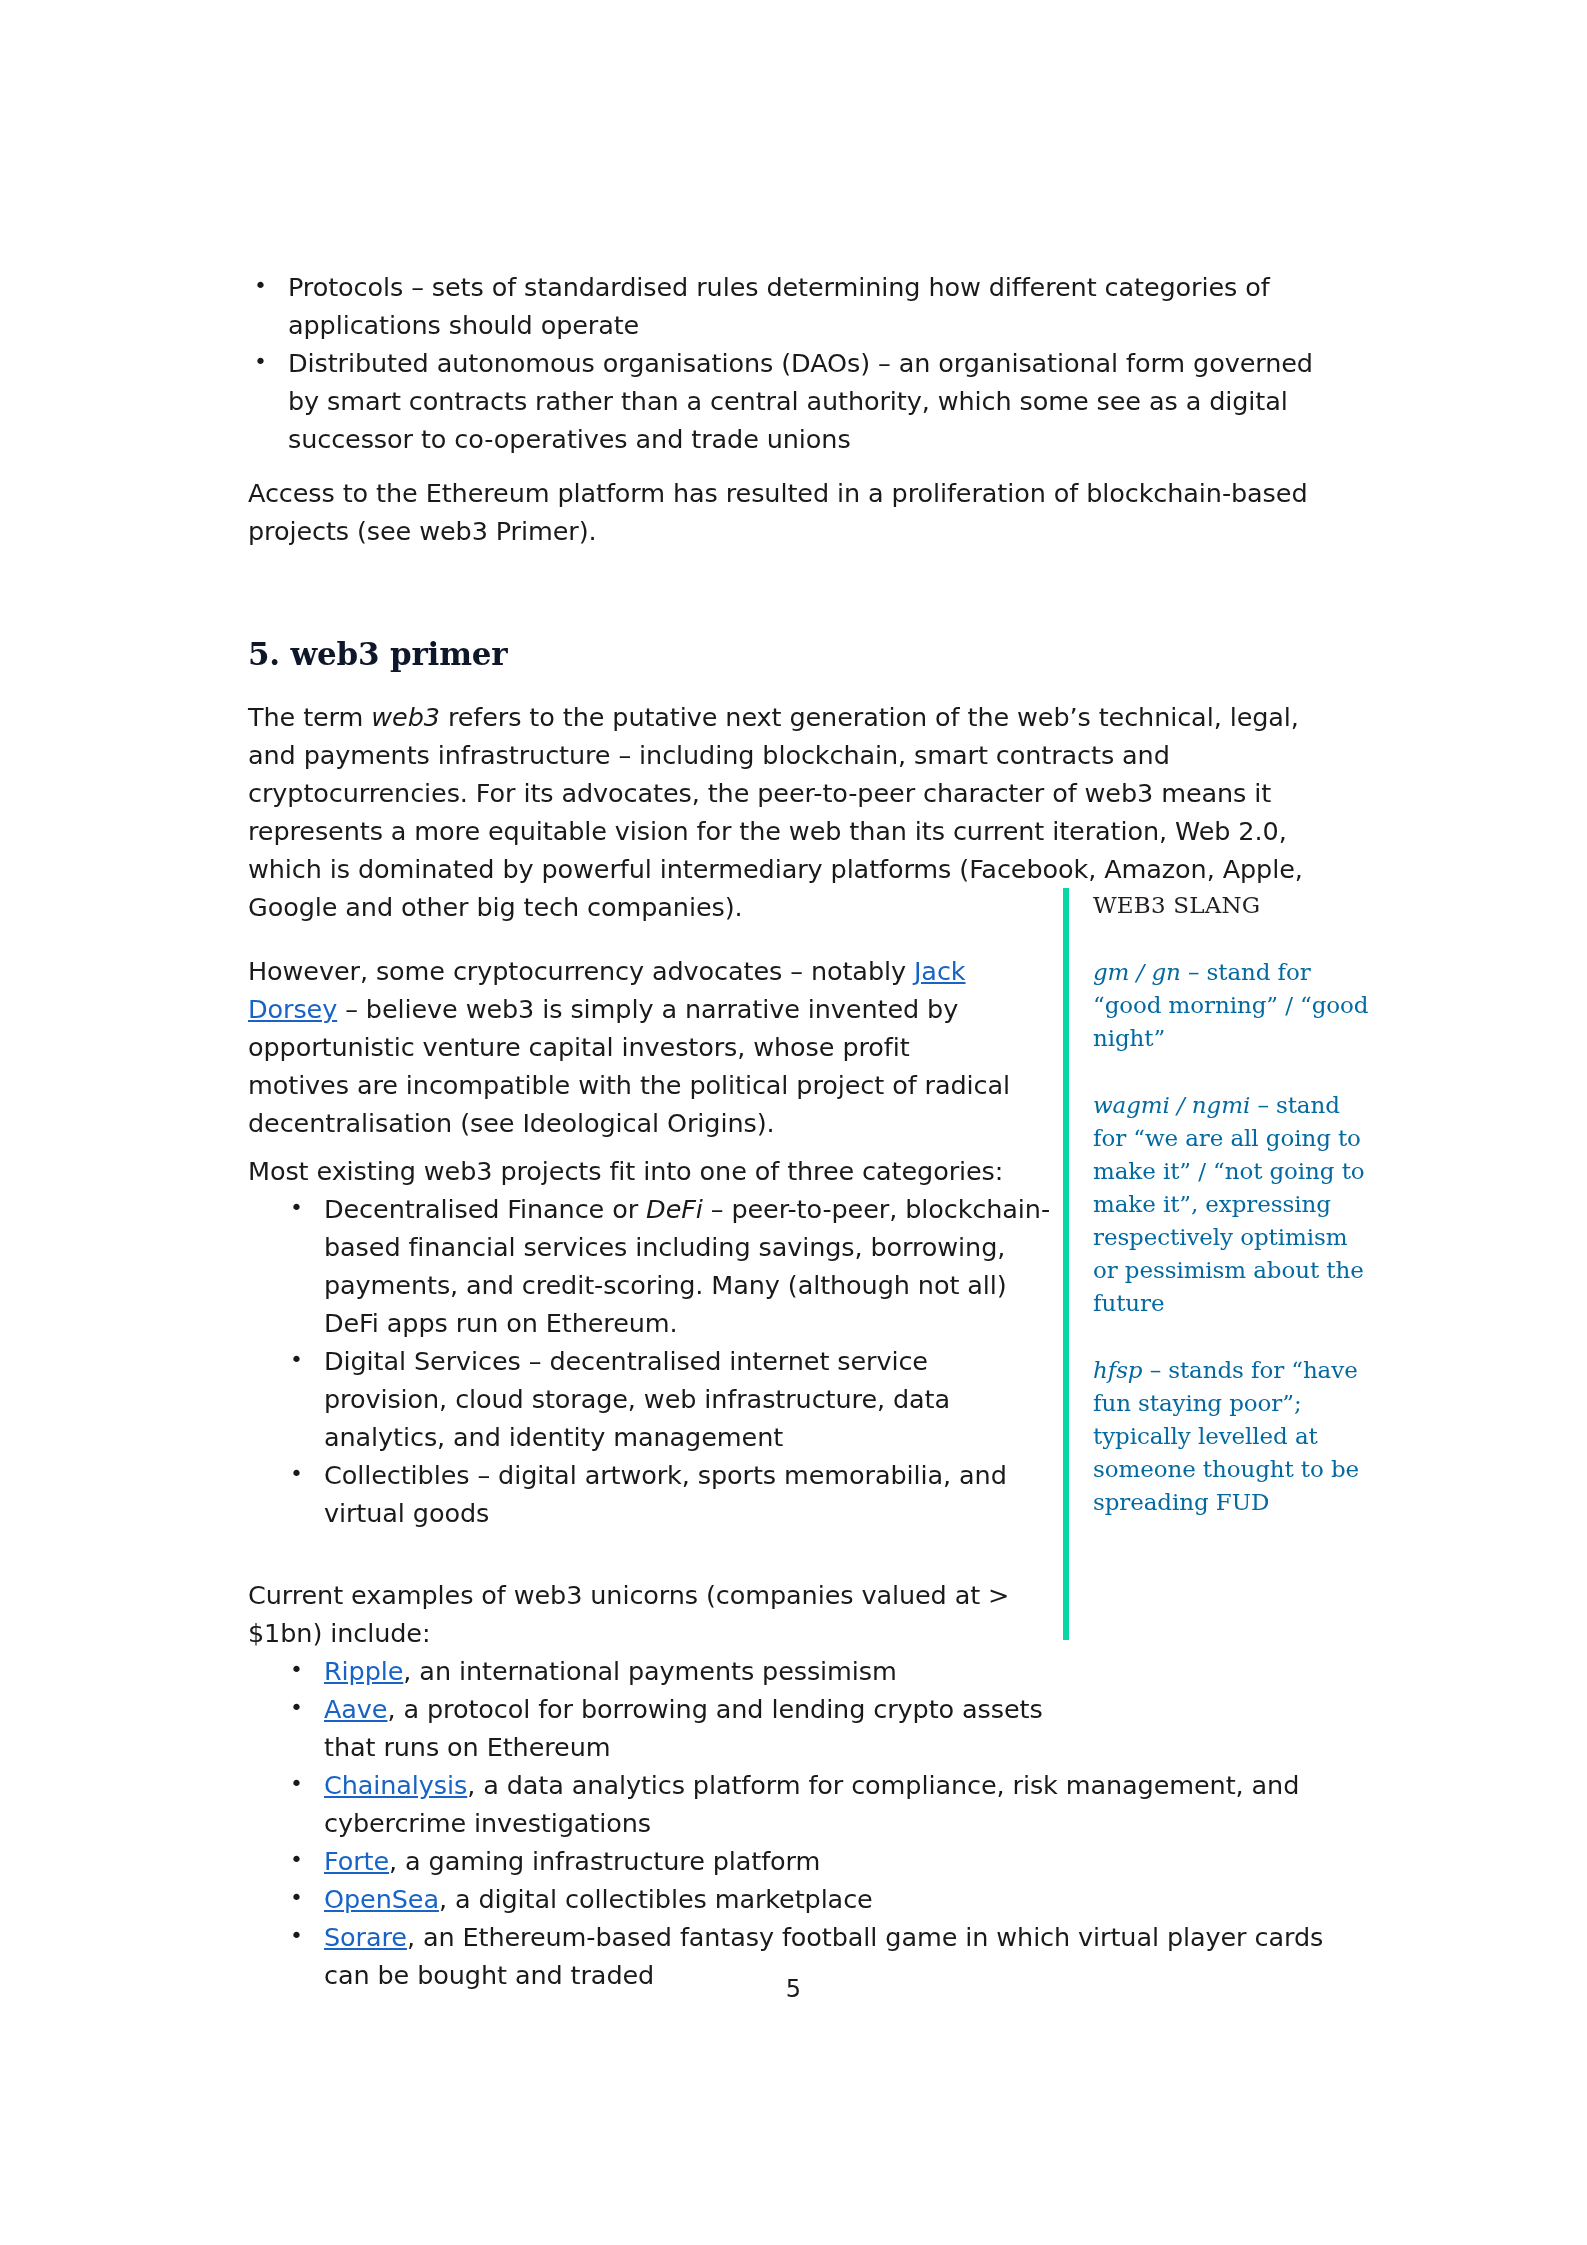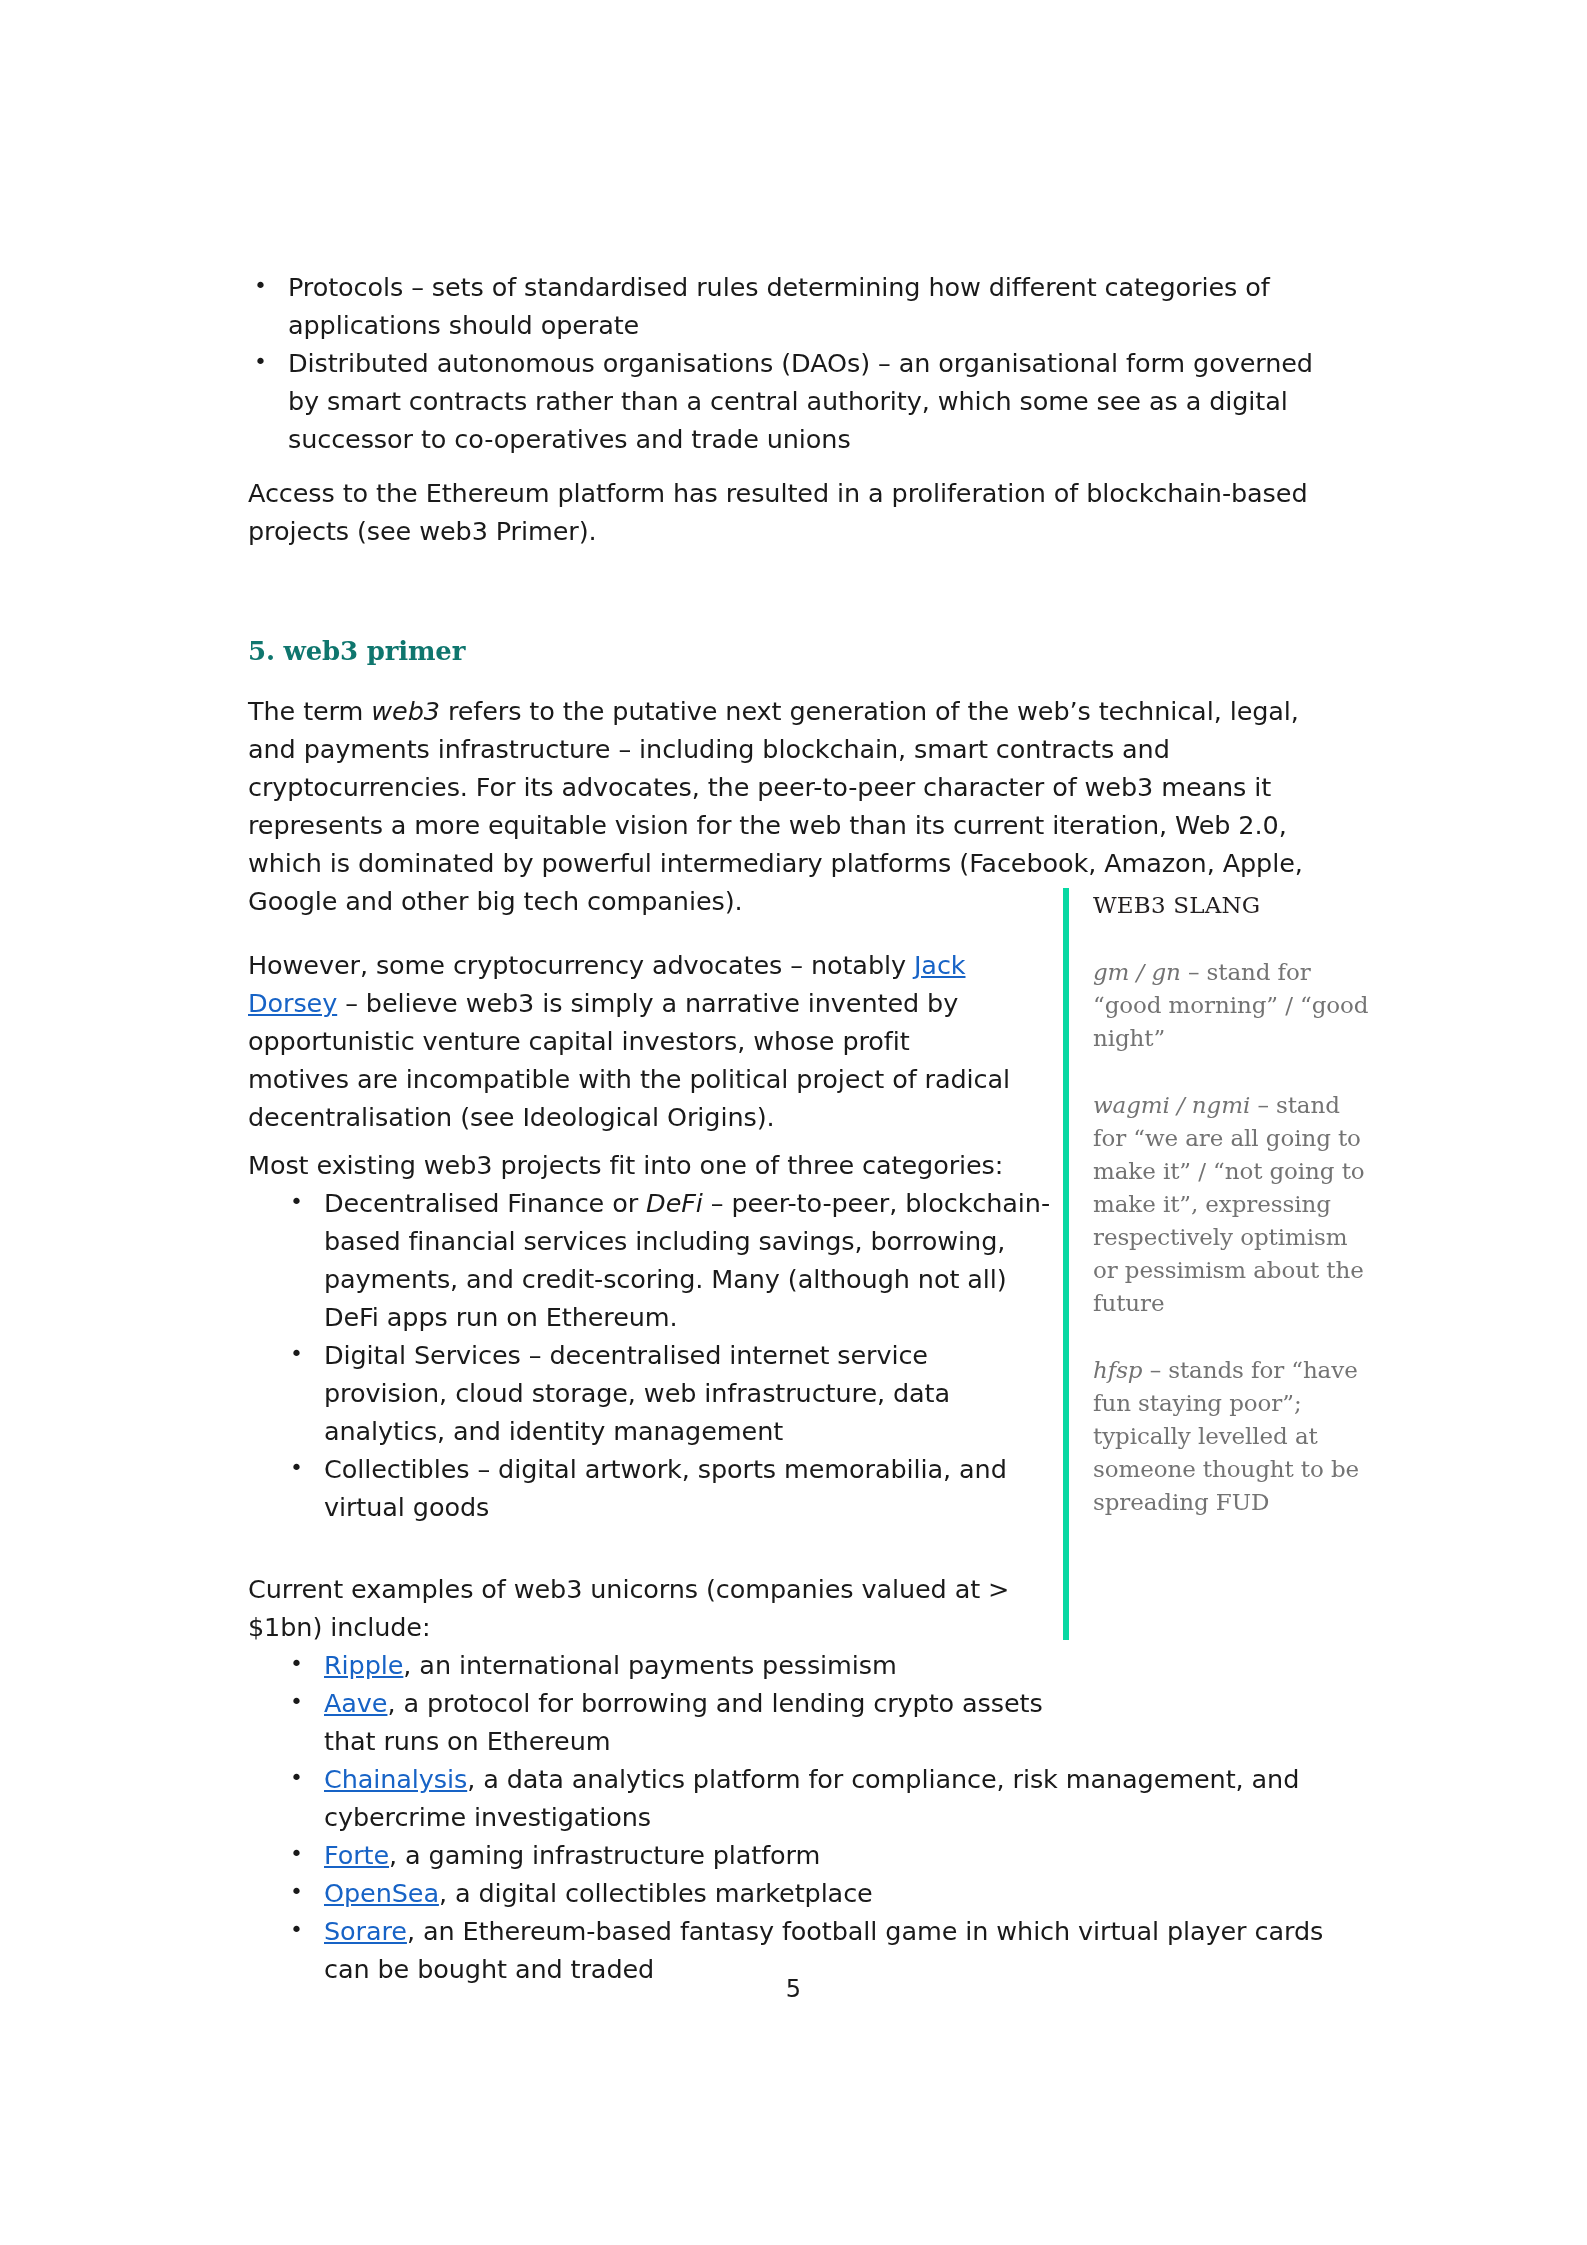--- a/index.html
+++ b/index.html
@@ -33,23 +33,23 @@
     margin: 0 0 6px 0;
     letter-spacing: -0.1px;
   }
   .para.tight { margin-bottom: 0; }
 
   .narrow { width: 770px; }
 
   
   .heading {
     font-family: "DejaVu Serif", serif;
-    font-size: 26px;
+    font-size: 31px;
     font-weight: bold;
-    color: #0f766e;
+    color: #0f172a;
     margin: 0;
     letter-spacing: -0.2px;
   }
 
   
   ul.bullets {
     list-style: none;
     margin: 0;
     padding: 0;
   }
@@ -96,21 +96,21 @@
     font-size: 23px;
     line-height: 34px;
     color: #231f20;
     margin: 0 0 34px 0;
     letter-spacing: 0.2px;
   }
   .slang-entry {
     font-family: "DejaVu Serif", serif;
     font-size: 23px;
     line-height: 33px;
-    color: #737373;
+    color: #0369a1;
     margin: 0 0 34px 0;
     letter-spacing: -0.1px;
   }
   .slang-entry:last-child { margin-bottom: 0; }
 
   
   .page-number {
     position: absolute;
     left: 0;
     top: 1975px;

